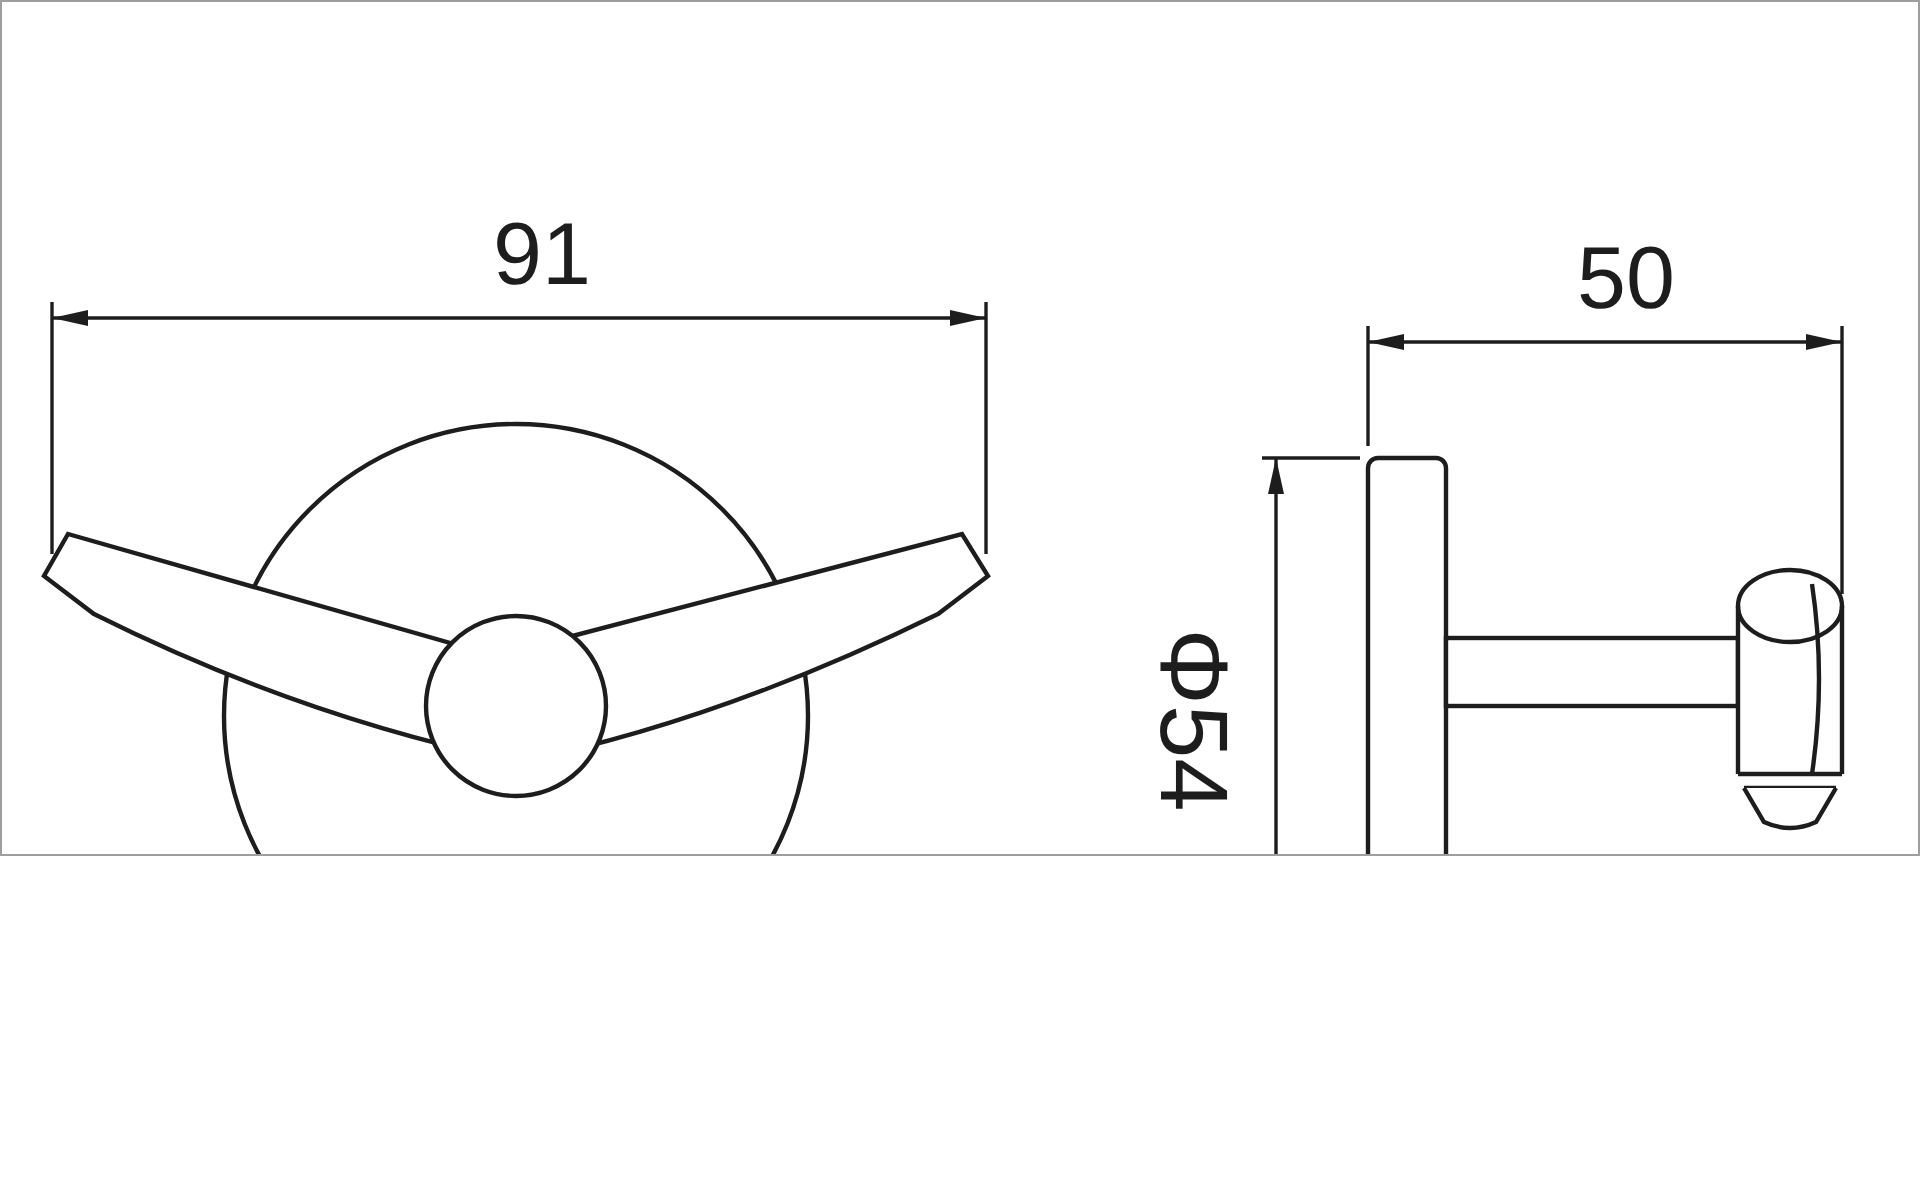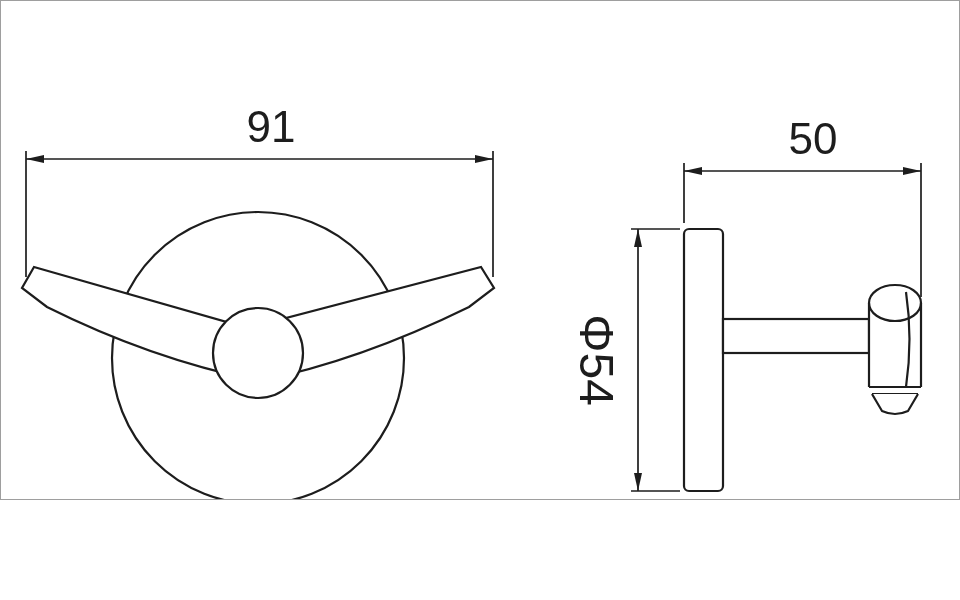--- a/index.html
+++ b/index.html
@@ -3,21 +3,21 @@
 <meta charset="utf-8">
 <style>
   html, body {
     margin: 0;
     padding: 0;
     background: #ffffff;
   }
   .canvas {
     position: relative;
     width: 960px;
-    height: 500px;
+    height: 428px;
     box-sizing: border-box;
     background: var(--background, #ffffff);
     border: 1px solid var(--frame-border, #9e9e9e);
     overflow: hidden;
   }
   svg { display: block; }
   svg text {
     font-family: "Liberation Sans", "DejaVu Sans", sans-serif;
     fill: var(--line, #1d1d1d);
   }

